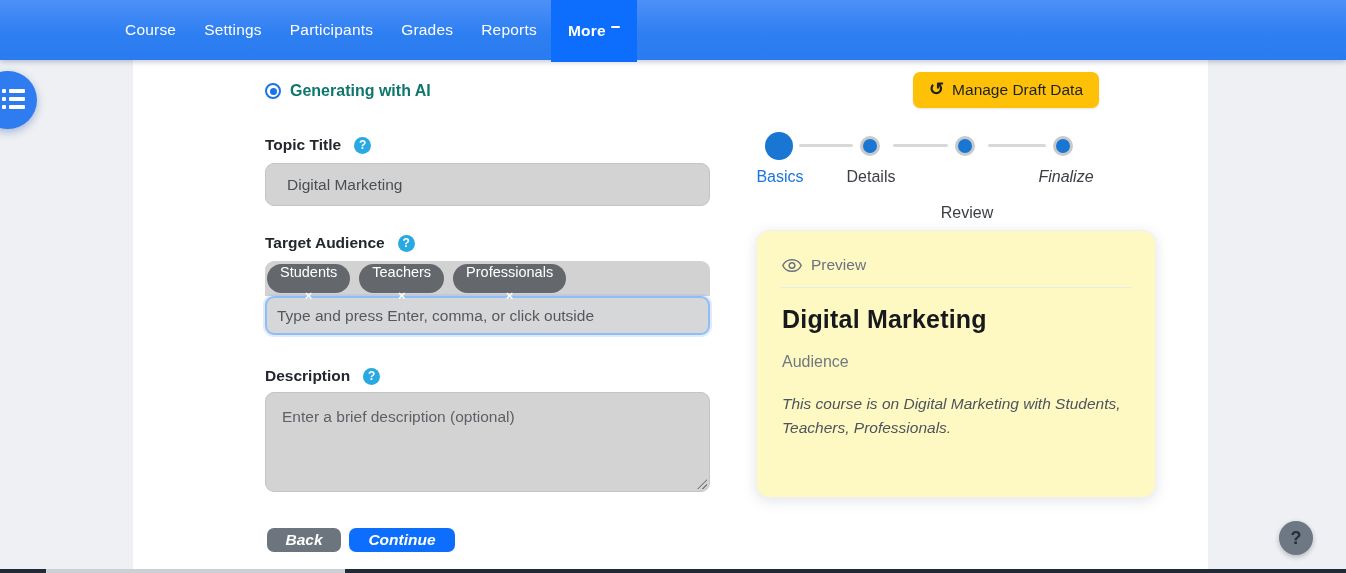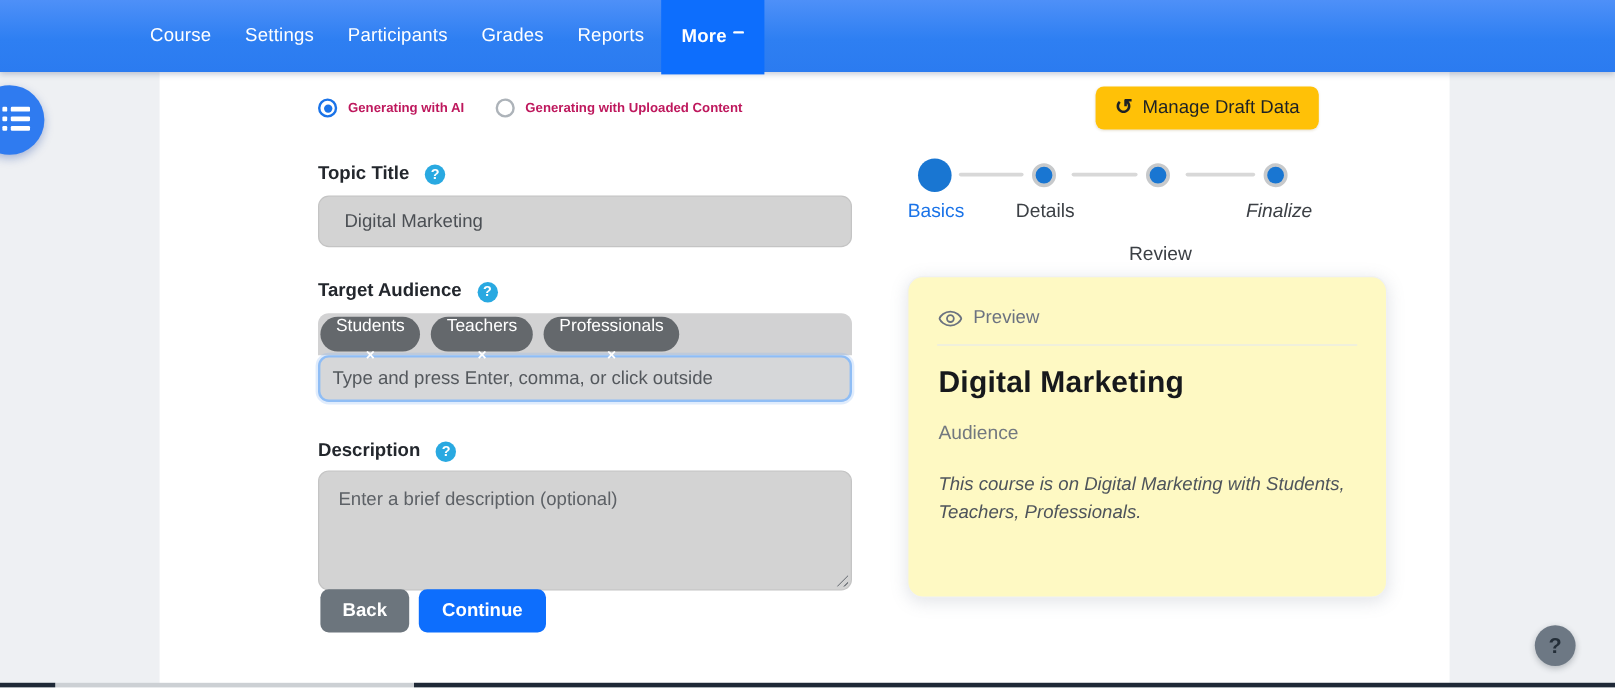--- a/index.html
+++ b/index.html
@@ -28,21 +28,21 @@
   
   .content { position:absolute; left:133px; top:60px; width:1075px; height:511px; background:#fff; }
 
   
   .mode-row { position:absolute; left:265px; top:82px; display:flex; gap:26px; align-items:center; }
   .radio-opt { display:flex; align-items:center; gap:9px; cursor:pointer; }
   .radio { width:16px; height:16px; border-radius:50%; border:2px solid #adb3b9; background:#fff; position:relative; }
   .radio.checked { border-color:#1a73e8; }
   .radio.checked::after { content:""; position:absolute; left:2.5px; top:2.5px; width:7px; height:7px;
     border-radius:50%; background:#1a73e8; }
-  .radio-label { font-size:11px; font-weight:600; color:#be185d; }
+  .radio-label { font-size:16px; font-weight:600; color:#0f766e; }
 
   
   .manage-btn { position:absolute; left:913px; top:72px; height:36px; background:#ffc107; border:none;
     border-radius:7px; padding:0 16px; display:flex; align-items:center; gap:8px; font-size:15.5px;
     color:#1d2126; cursor:pointer; font-family:inherit; box-shadow:0 1px 2px rgba(120,90,0,.15); }
   .history-ic { font-size:18px; font-weight:bold; line-height:1; transform:translateY(-1px); }
 
   
   .field-label-row { position:absolute; display:flex; align-items:center; gap:13px; }
   .field-label { font-size:15.5px; font-weight:700; color:#23272d; }
@@ -62,22 +62,22 @@
     border-radius:9px; padding:0 10px; font-size:15.5px; color:#54585d; font-family:inherit;
     box-shadow:0 0 0 2px rgba(130,180,245,.25); outline:none; }
   .tag-input::placeholder { color:#54585d; opacity:1; }
   #description-area { top:392px; height:100px; resize:none; padding:13px 16px; line-height:1.4; }
   #description-area::placeholder { color:#5d6166; opacity:1; }
   .resize-grip { position:absolute; left:697px; top:479px; width:10px; height:10px;
     background:repeating-linear-gradient(135deg, transparent 0 2.5px, #7e8287 2.5px 4px); 
     clip-path:polygon(100% 0, 100% 100%, 0 100%); cursor:nwse-resize; }
 
   
-  .btn { position:absolute; top:491px; height:36px; border:none; border-radius:7px; color:#fff;
-    font-size:15.5px; font-weight:700; cursor:pointer; font-family:inherit; }
+  .btn { position:absolute; top:528px; height:24px; border:none; border-radius:7px; color:#fff;
+    font-size:15.5px; font-weight:700; cursor:pointer; font-family:inherit;font-style:italic; }
   .btn-back { left:267px; width:74px; background:#6c757d; }
   .btn-continue { left:349px; width:106px; background:#0d6efd; }
 
   
   .step-circle { position:absolute; border-radius:50%; background:#1976d2; }
   .step-circle.current { width:28px; height:28px; top:132px; }
   .step-circle.ringed { width:20px; height:20px; top:136px; border:3px solid #c7c9cb; }
   .step-line { position:absolute; top:144px; height:3px; background:#d8d8d8; border-radius:2px; }
   .step-label { position:absolute; top:168px; font-size:16px; color:#3c4045; text-align:center; cursor:pointer; }
   .step-label.active { color:#1a73e8; }
@@ -136,24 +136,20 @@
   </div>
 </div>
 
 <main class="content"></main>
 
 <div class="mode-row">
   <div class="radio-opt">
     <span class="radio checked"></span>
     <span class="radio-label">Generating with AI</span>
   </div>
-  <div class="radio-opt">
-    <span class="radio"></span>
-    <span class="radio-label">Generating with Uploaded Content</span>
-  </div>
 </div>
 
 <button class="manage-btn">
   <span class="history-ic">↺</span>
   <span>Manage Draft Data</span>
 </button>
 
 <div class="field-label-row" style="left:265px; top:136px;">
   <span class="field-label">Topic Title</span>
   <span class="help-ic">?</span>

